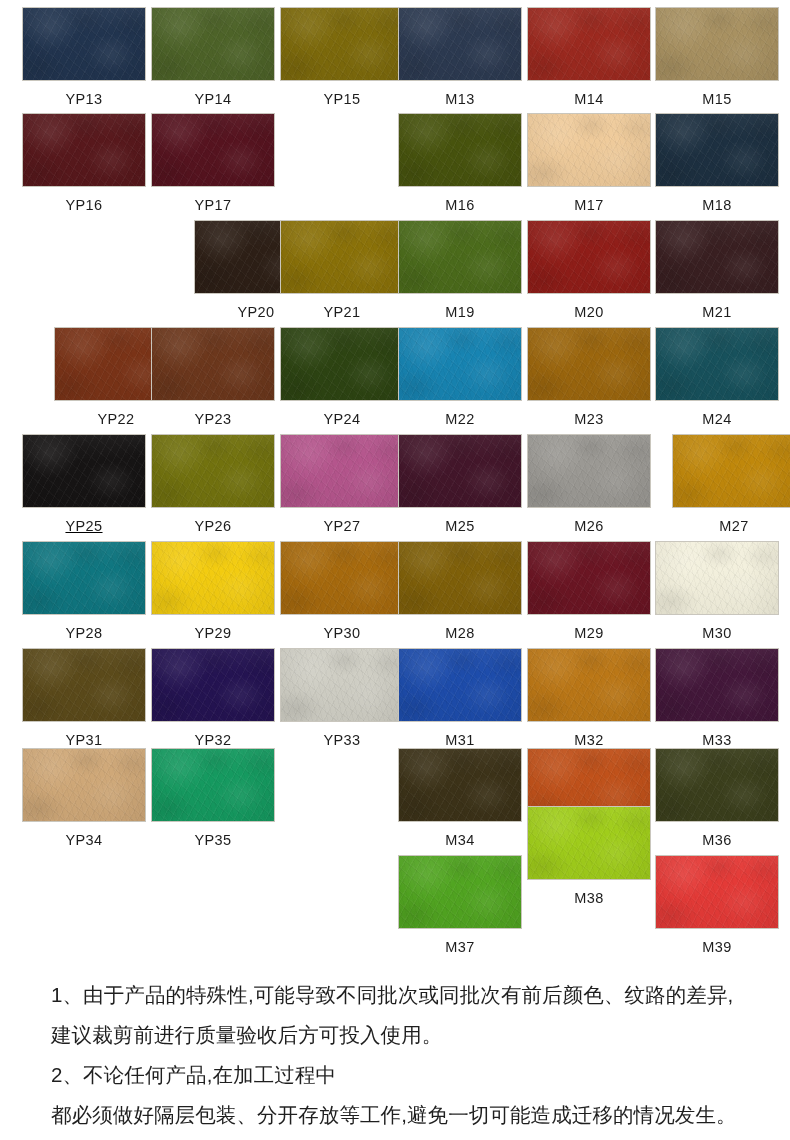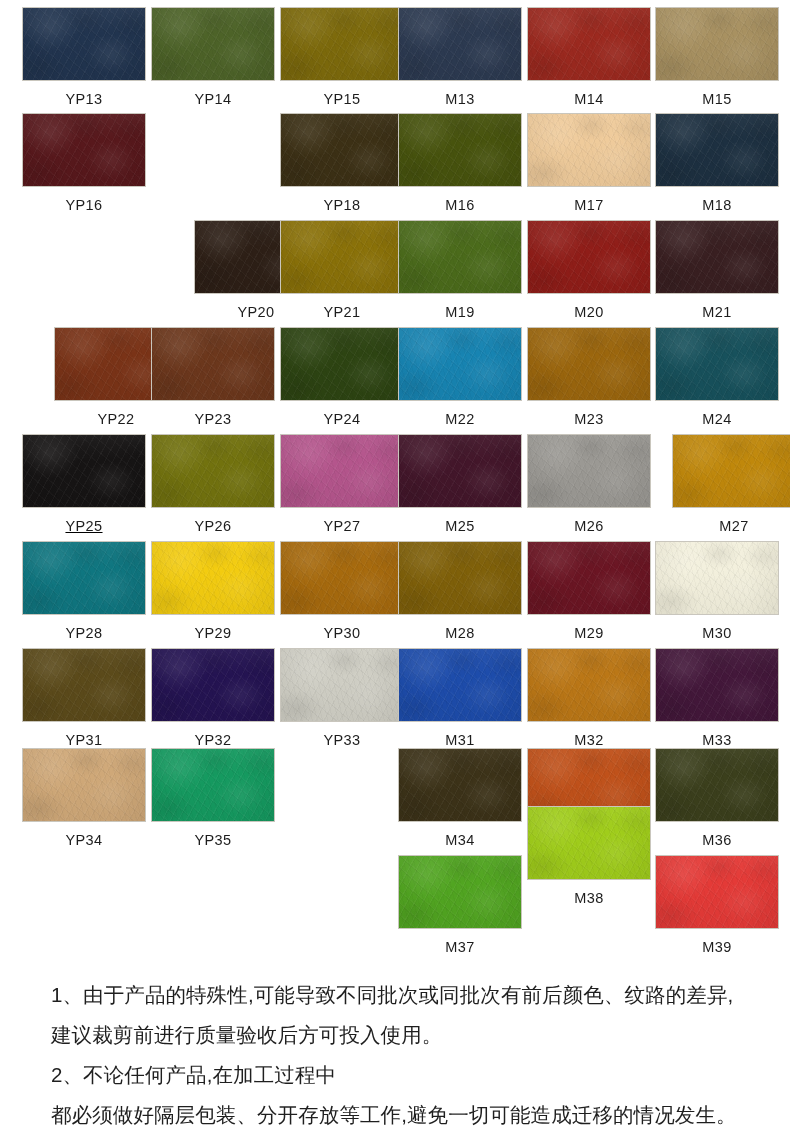--- a/index.html
+++ b/index.html
@@ -129,23 +129,23 @@
         <div class="chip-label">M14</div>
       </div>
       <div class="cell" style="left: 655px; top: 7px;">
         <div class="chip" title="M15" style="background-color: rgb(168, 145, 97);"></div>
         <div class="chip-label">M15</div>
       </div>
       <div class="cell" style="left: 22px; top: 113px;">
         <div class="chip" title="YP16" style="background-color: rgb(88, 24, 28);"></div>
         <div class="chip-label">YP16</div>
       </div>
-      <div class="cell" style="left: 280px; top: 113px;">
-        <div class="chip" title="YP18" style="background-color: rgb(60, 48, 21);"></div>
-        <div class="chip-label">YP18</div>
+      <div class="cell" style="left: 151px; top: 113px;">
+        <div class="chip" title="YP17" style="background-color: rgb(86, 19, 31);"></div>
+        <div class="chip-label">YP17</div>
       </div>
       <div class="cell" style="left: 398px; top: 113px;">
         <div class="chip" title="M16" style="background-color: rgb(71, 83, 13);"></div>
         <div class="chip-label">M16</div>
       </div>
       <div class="cell" style="left: 527px; top: 113px;">
         <div class="chip" title="M17" style="background-color: rgb(239, 203, 155);"></div>
         <div class="chip-label">M17</div>
       </div>
       <div class="cell" style="left: 655px; top: 113px;">

